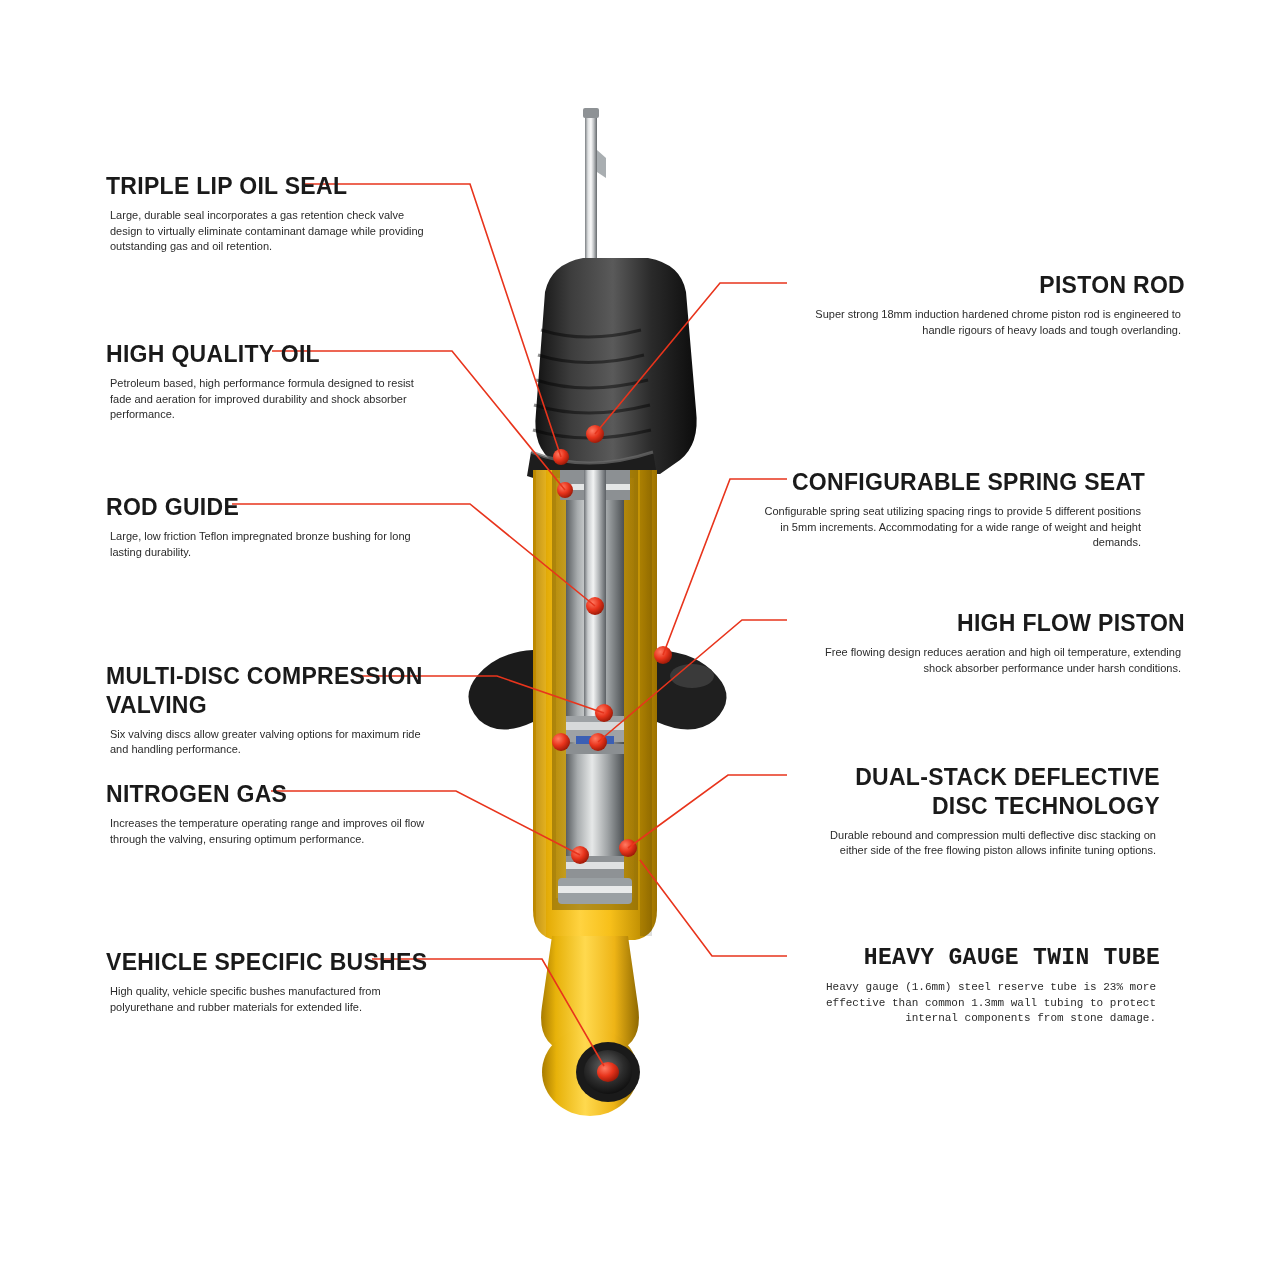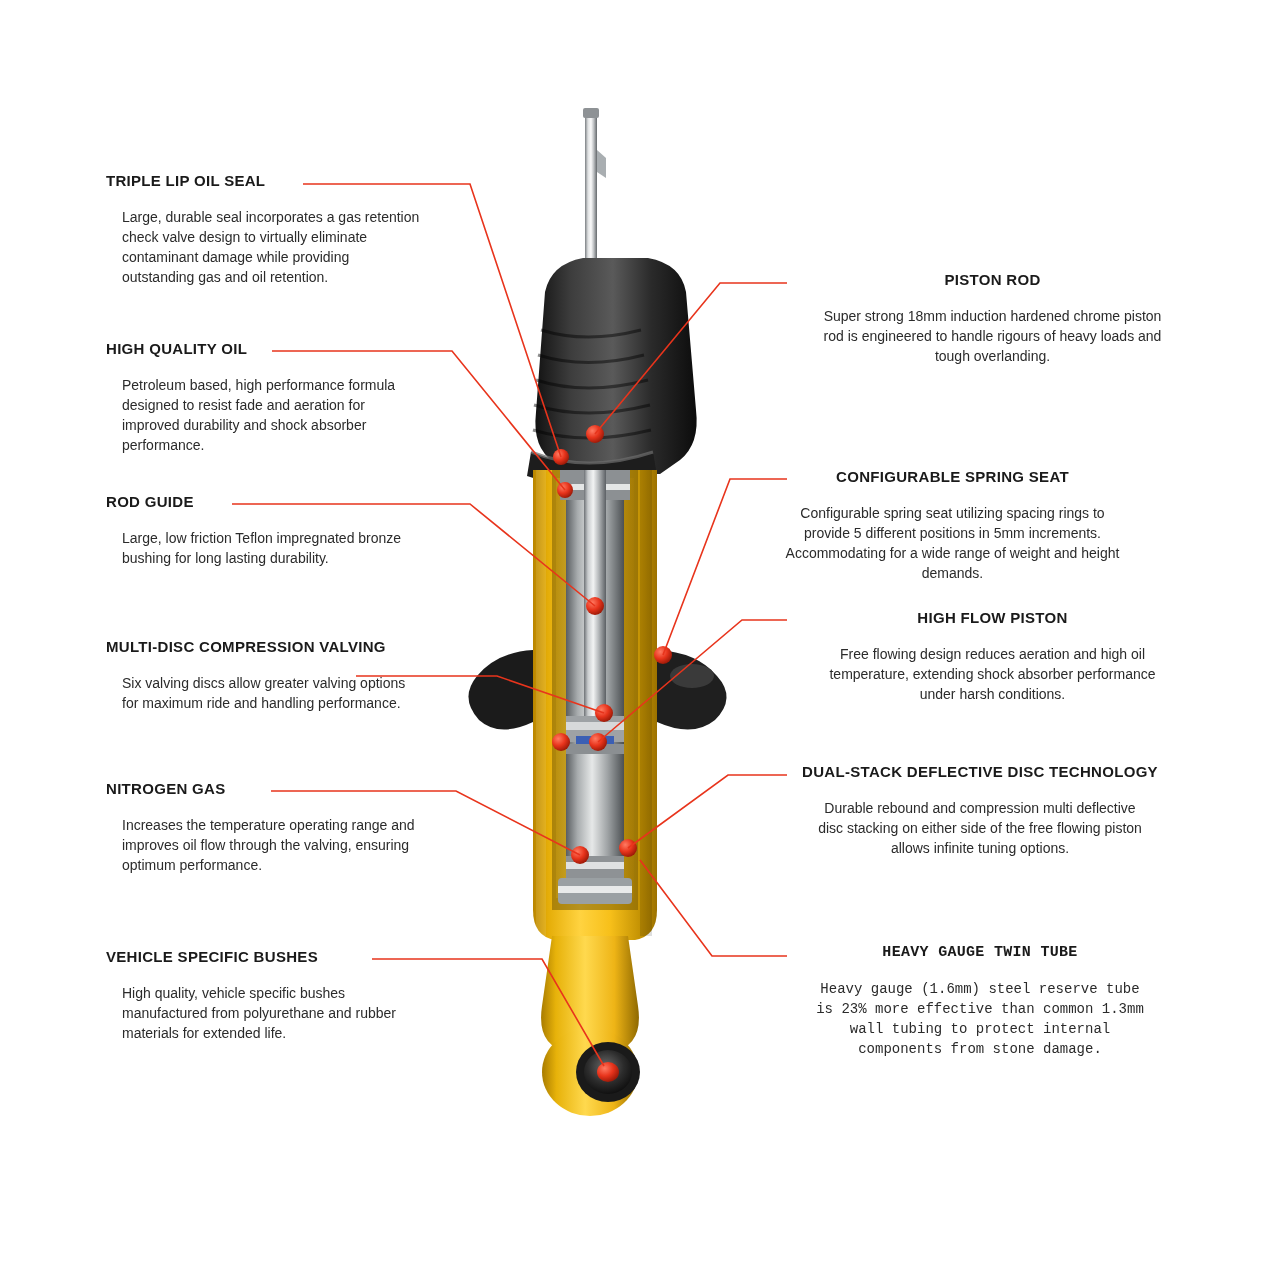--- a/index.html
+++ b/index.html
@@ -19,33 +19,33 @@
     position: absolute;
     inset: 0;
     width: 1280px;
     height: 1280px;
   }
   .callout {
     position: absolute;
     width: 330px;
   }
   .callout.left  { text-align: left; }
-  .callout.right { text-align: center; }
+  .callout.right { text-align: right; }
   .callout h3 {
     margin: 0 0 7px 0;
-    font-size: 15px;
+    font-size: 23px;
     font-weight: bold;
     letter-spacing: 0.3px;
     line-height: 1.25;
     color: #1a1a1a;
     text-transform: uppercase;
   }
   .callout p {
-    margin: 16px;
-    font-size: 14px;
+    margin: 4px;
+    font-size: 11px;
     line-height: 1.44;
     color: #2b2b2b;
   }
   
   #lines {
     position: absolute;
     left: 0; top: 0;
     width: 1280px; height: 1280px;
     pointer-events: none;
   }
@@ -226,21 +226,21 @@
   <div class="callout left" style="left:106px; top:340px;">
     <h3>HIGH QUALITY OIL</h3>
     <p>Petroleum based, high performance formula designed to resist fade and aeration for improved durability and shock absorber performance.</p>
   </div>
 
   <div class="callout left" style="left:106px; top:493px;">
     <h3>ROD GUIDE</h3>
     <p>Large, low friction Teflon impregnated bronze bushing for long lasting durability.</p>
   </div>
 
-  <div class="callout left" style="left:106px; top:638px;">
+  <div class="callout left" style="left:106px; top:662px;">
     <h3>MULTI-DISC COMPRESSION VALVING</h3>
     <p>Six valving discs allow greater valving options for maximum ride and handling performance.</p>
   </div>
 
   <div class="callout left" style="left:106px; top:948px;">
     <h3>VEHICLE SPECIFIC BUSHES</h3>
     <p>High quality, vehicle specific bushes manufactured from polyurethane and rubber materials for extended life.</p>
   </div>
 
   <div class="callout left" style="left:106px; top:780px;">

